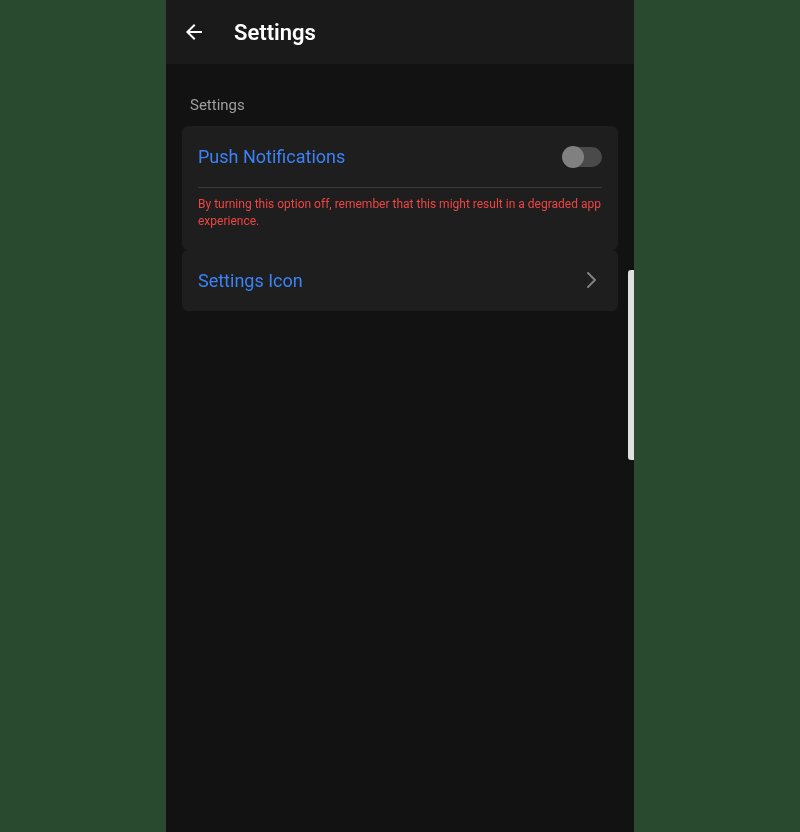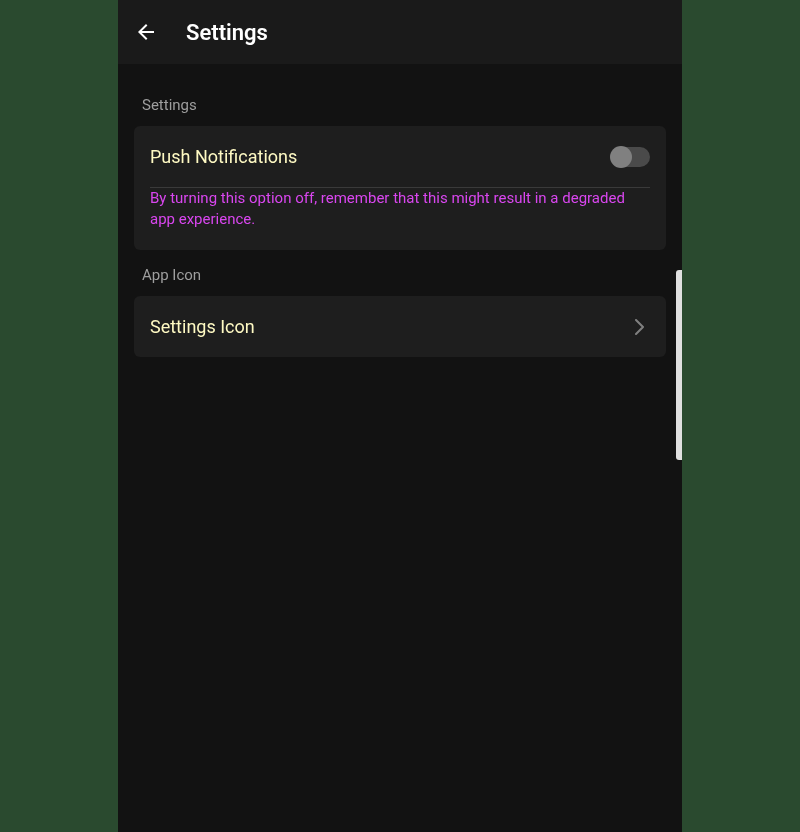--- a/index.html
+++ b/index.html
@@ -9,21 +9,21 @@
     }
     body {
       width: 800px;
       height: 832px;
       background: #2a4a2f;
       font-family: -apple-system, BlinkMacSystemFont, 'Segoe UI', Roboto, sans-serif;
       display: flex;
       justify-content: center;
     }
     .phone-frame {
-      width: 564px;
+      width: 468px;
       height: 832px;
       background: #121212;
       position: relative;
     }
     .header {
       height: 64px;
       background: #1a1a1a;
       display: flex;
       align-items: center;
       padding: 0 16px;
@@ -61,28 +61,29 @@
       justify-content: space-between;
       padding: 20px 16px;
       min-height: 60px;
     }
     .row-divider {
       height: 1px;
       background: #3a3a3a;
       margin: 0 16px;
     }
     .row-label {
-      color: #fef9c3;
+      color: #3b82f6;
       font-size: 18px;
     }
     .row-description {
-      color: #d946ef;
-      font-size: 15px;
+      color: #ef4444;
+      font-size: 12px;
       line-height: 1.4;
       padding: 0 16px 20px 16px;
+      margin-top: 8px;
     }
     .toggle {
       width: 38px;
       height: 20px;
       background: #4a4a4a;
       border-radius: 10px;
       position: relative;
       cursor: pointer;
     }
     .toggle-knob {
@@ -134,21 +135,20 @@
           <div class="toggle-knob"></div>
         </div>
       </div>
 
       <div class="row-divider"></div>
 
 
       <div class="row-description">By turning this option off, remember that this might result in a degraded app experience.</div>
     </div>
 
-    <div class="section-label">App Icon</div>
 
     <div class="card">
       <div class="row">
         <div class="row-label">Settings Icon</div>
         <div class="chevron-icon">
           <svg width="10" height="16" viewBox="0 0 10 16" fill="none">
             <path d="M1 1L8 8L1 15" stroke="#808080" stroke-width="2" stroke-linecap="round" stroke-linejoin="round"></path>
           </svg>
         </div>
       </div>

